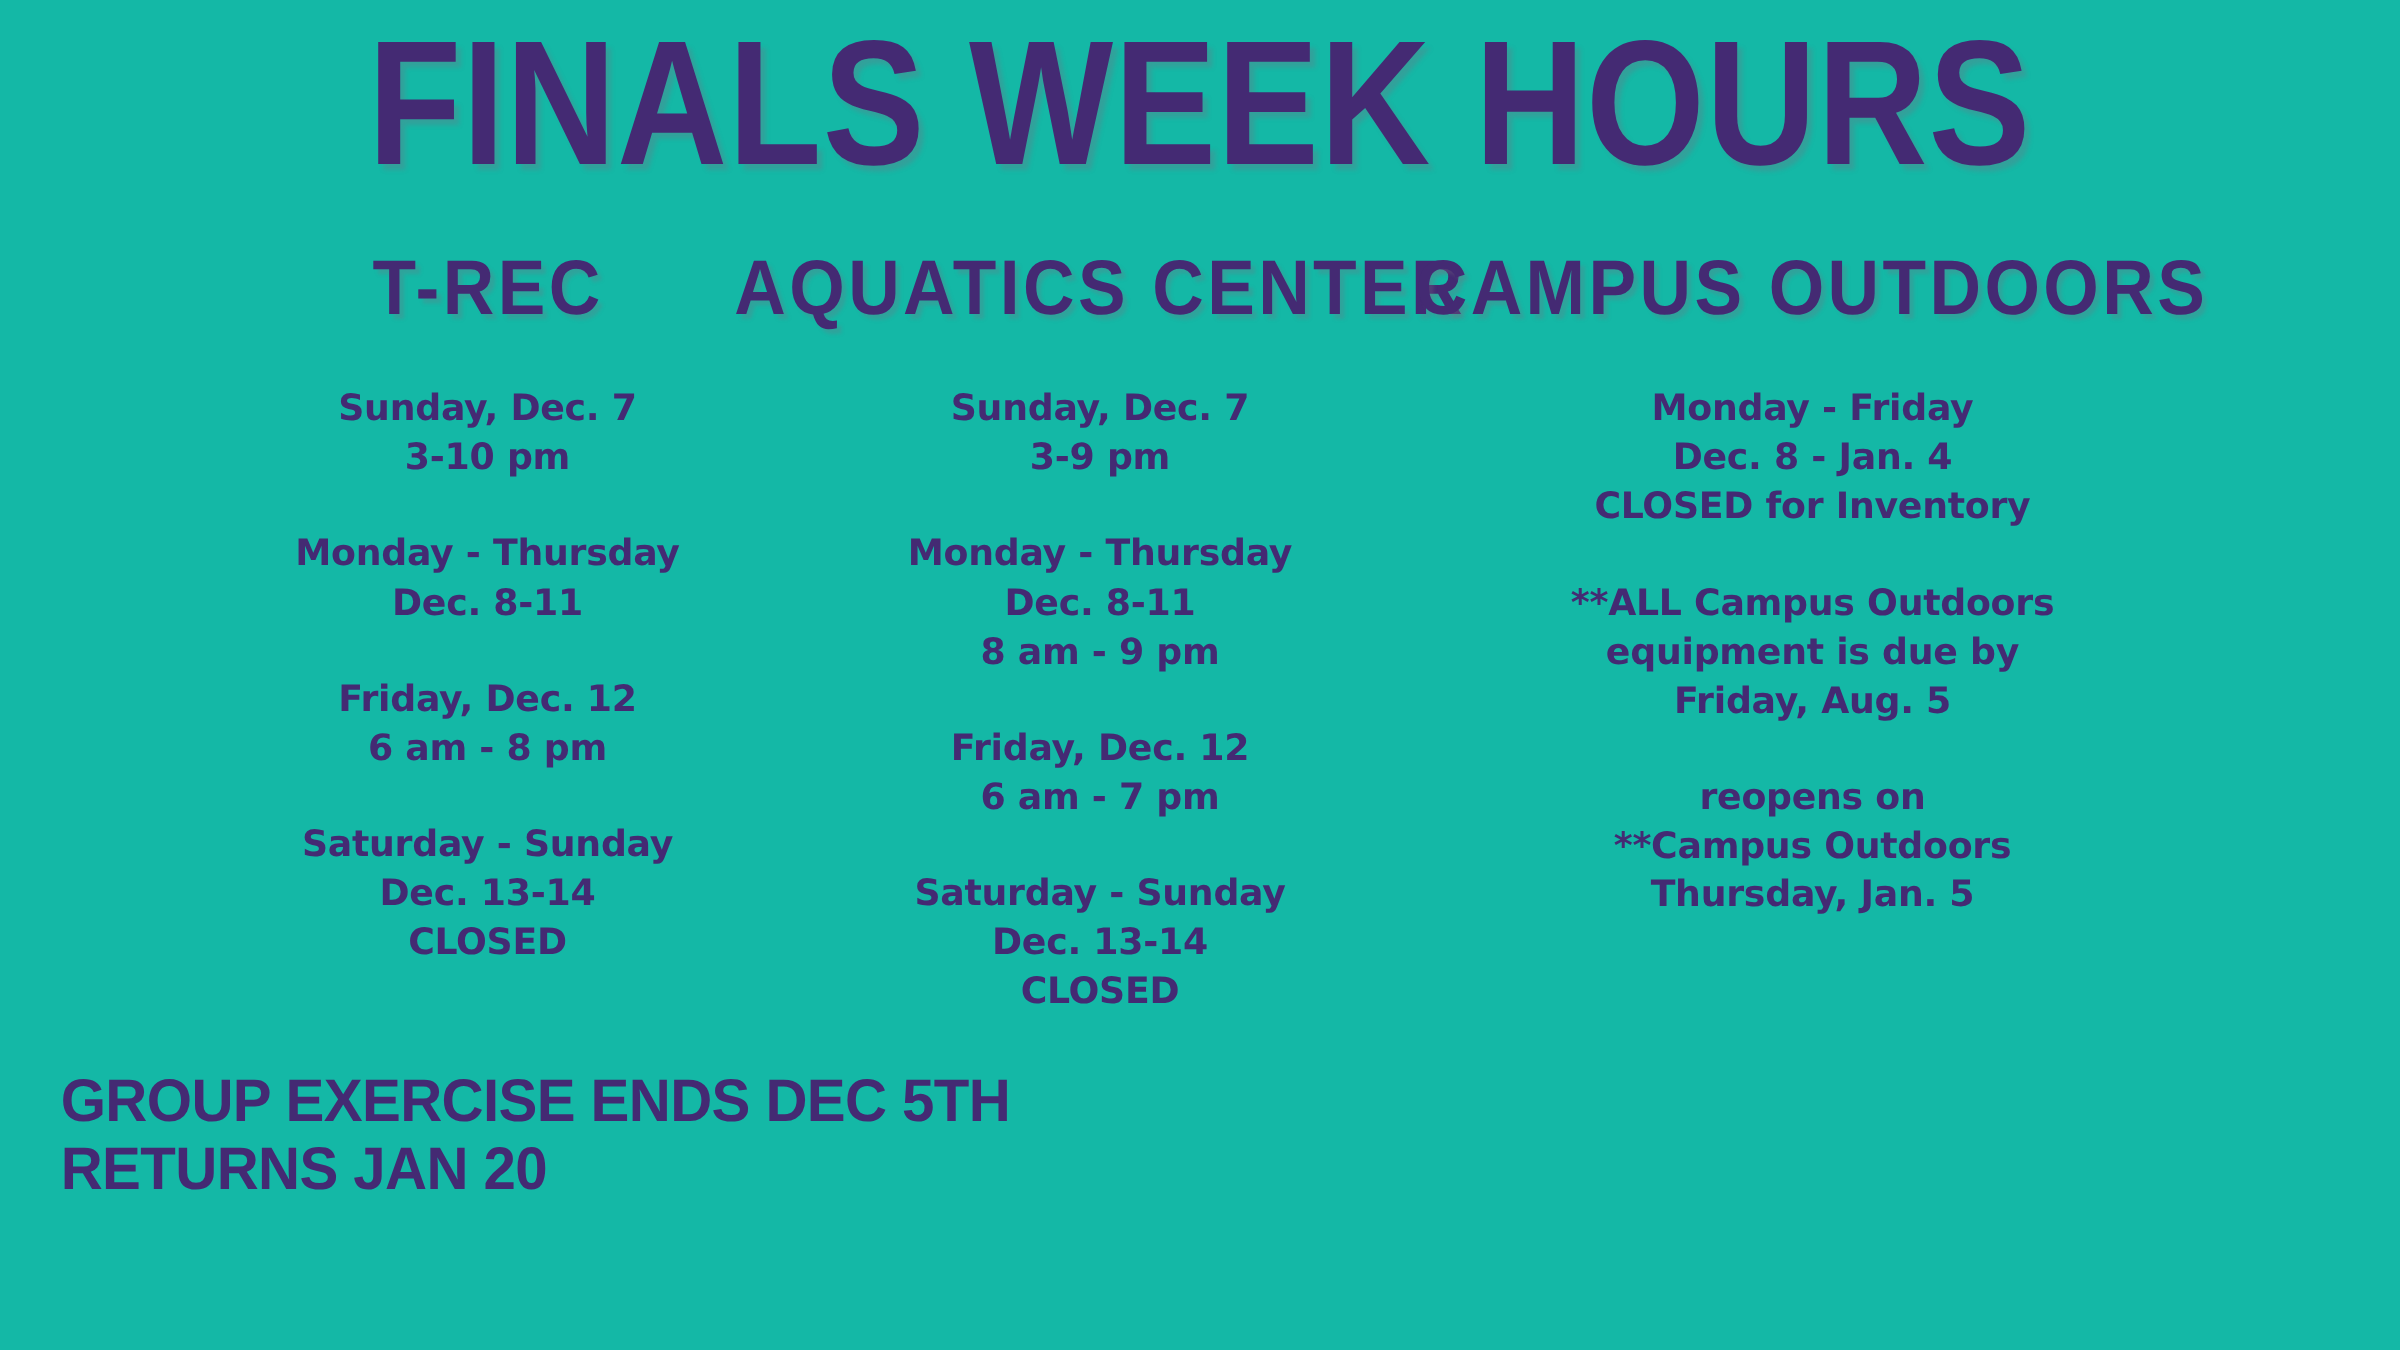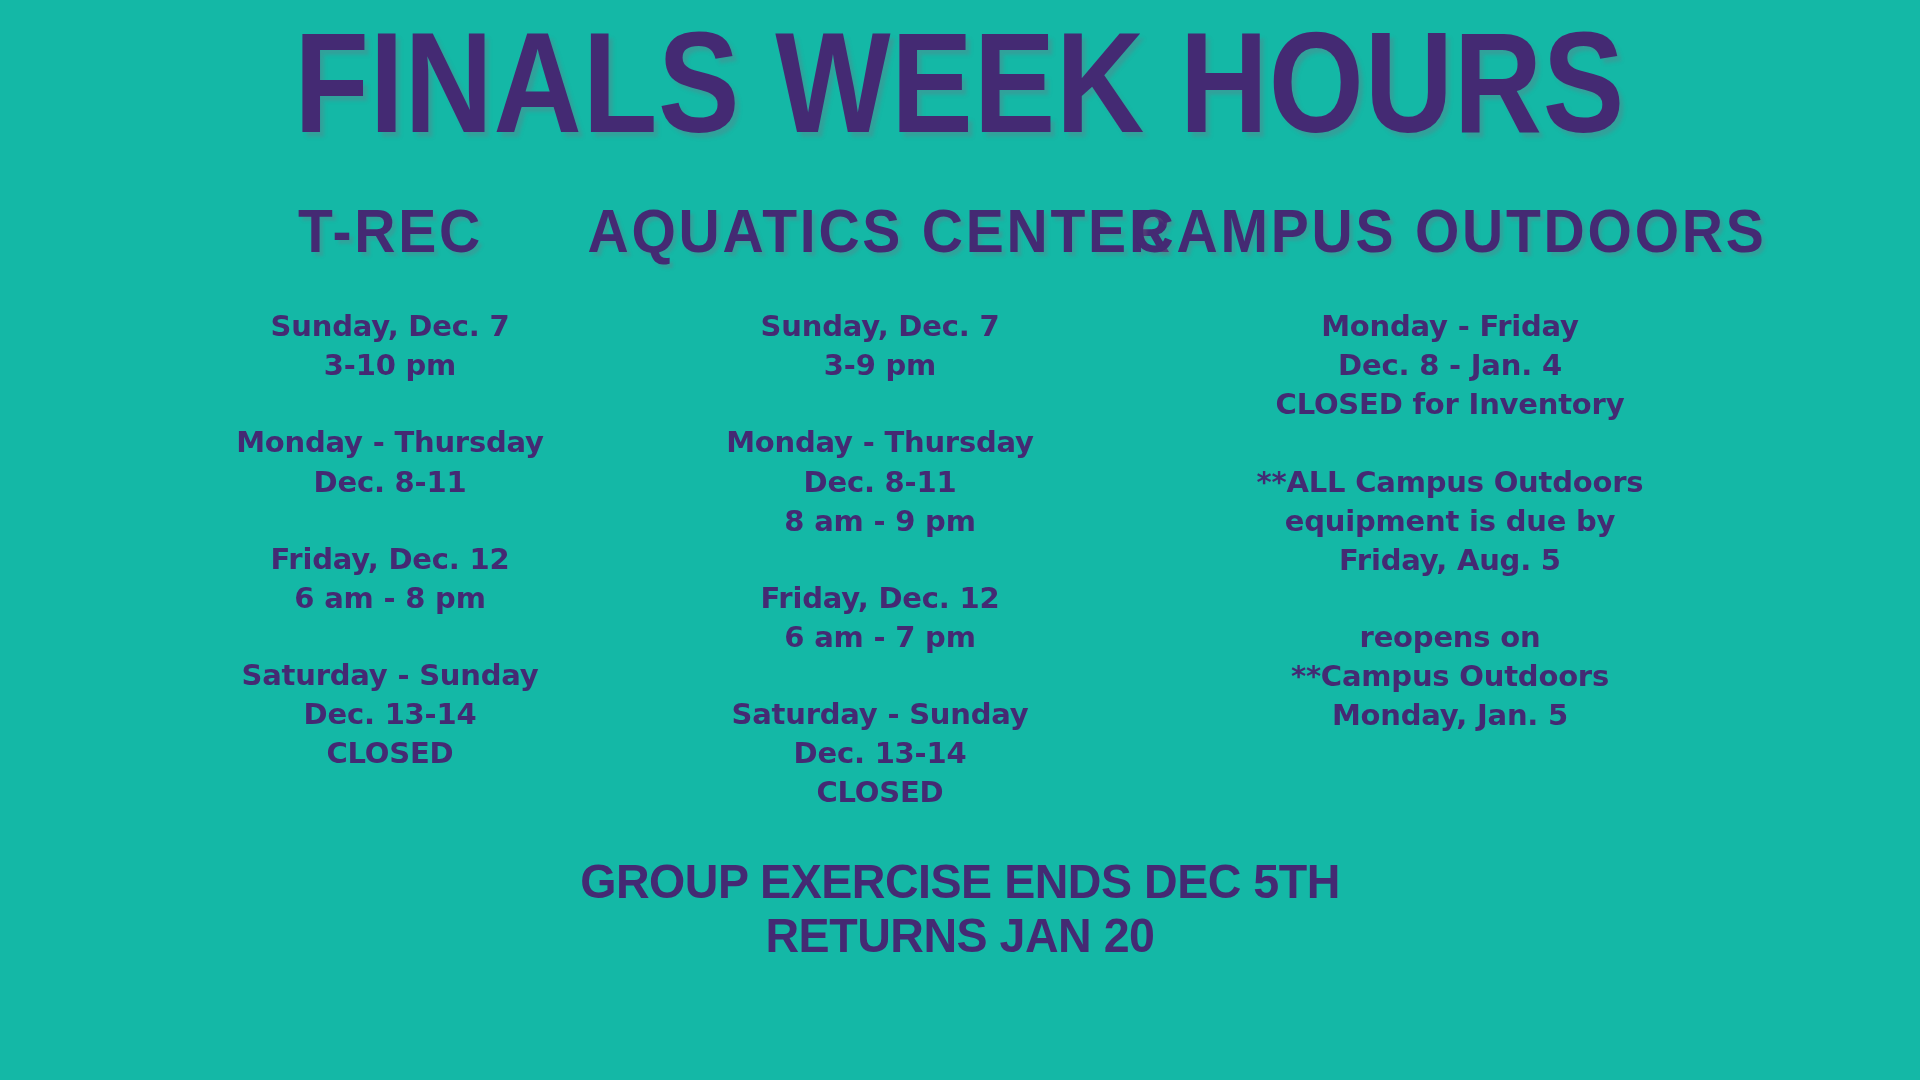--- a/index.html
+++ b/index.html
@@ -102,21 +102,21 @@
     white-space: normal;
     text-align: center;
   }
 
   
   .footer {
     position: absolute;
     left: 0;
     right: 0;
     top: 855px;
-    text-align: center;
+    padding-left: 20px;
   }
 
   .footer-line {
     font-family: "Liberation Sans Narrow", "Liberation Sans", sans-serif;
     font-weight: 700;
     font-size: 48px;
     line-height: 1.12;
     letter-spacing: -0.5px;
     color: #442a73;
     transform: scaleX(0.97);
@@ -188,21 +188,21 @@
           <div class="entry-line">CLOSED for Inventory</div>
         </div>
         <div class="entry">
           <div class="entry-line">**ALL Campus Outdoors</div>
           <div class="entry-line">equipment is due by</div>
           <div class="entry-line">Friday, Aug. 5</div>
         </div>
         <div class="entry">
           <div class="entry-line">reopens on</div>
           <div class="entry-line">**Campus Outdoors</div>
-          <div class="entry-line">Monday, Jan. 5</div>
+          <div class="entry-line">Thursday, Jan. 5</div>
         </div>
       </div>
     </div>
 
   </div>
 
   <div class="footer">
     <div class="footer-line">GROUP EXERCISE ENDS DEC 5TH</div>
     <div class="footer-line">RETURNS JAN 20</div>
   </div>

